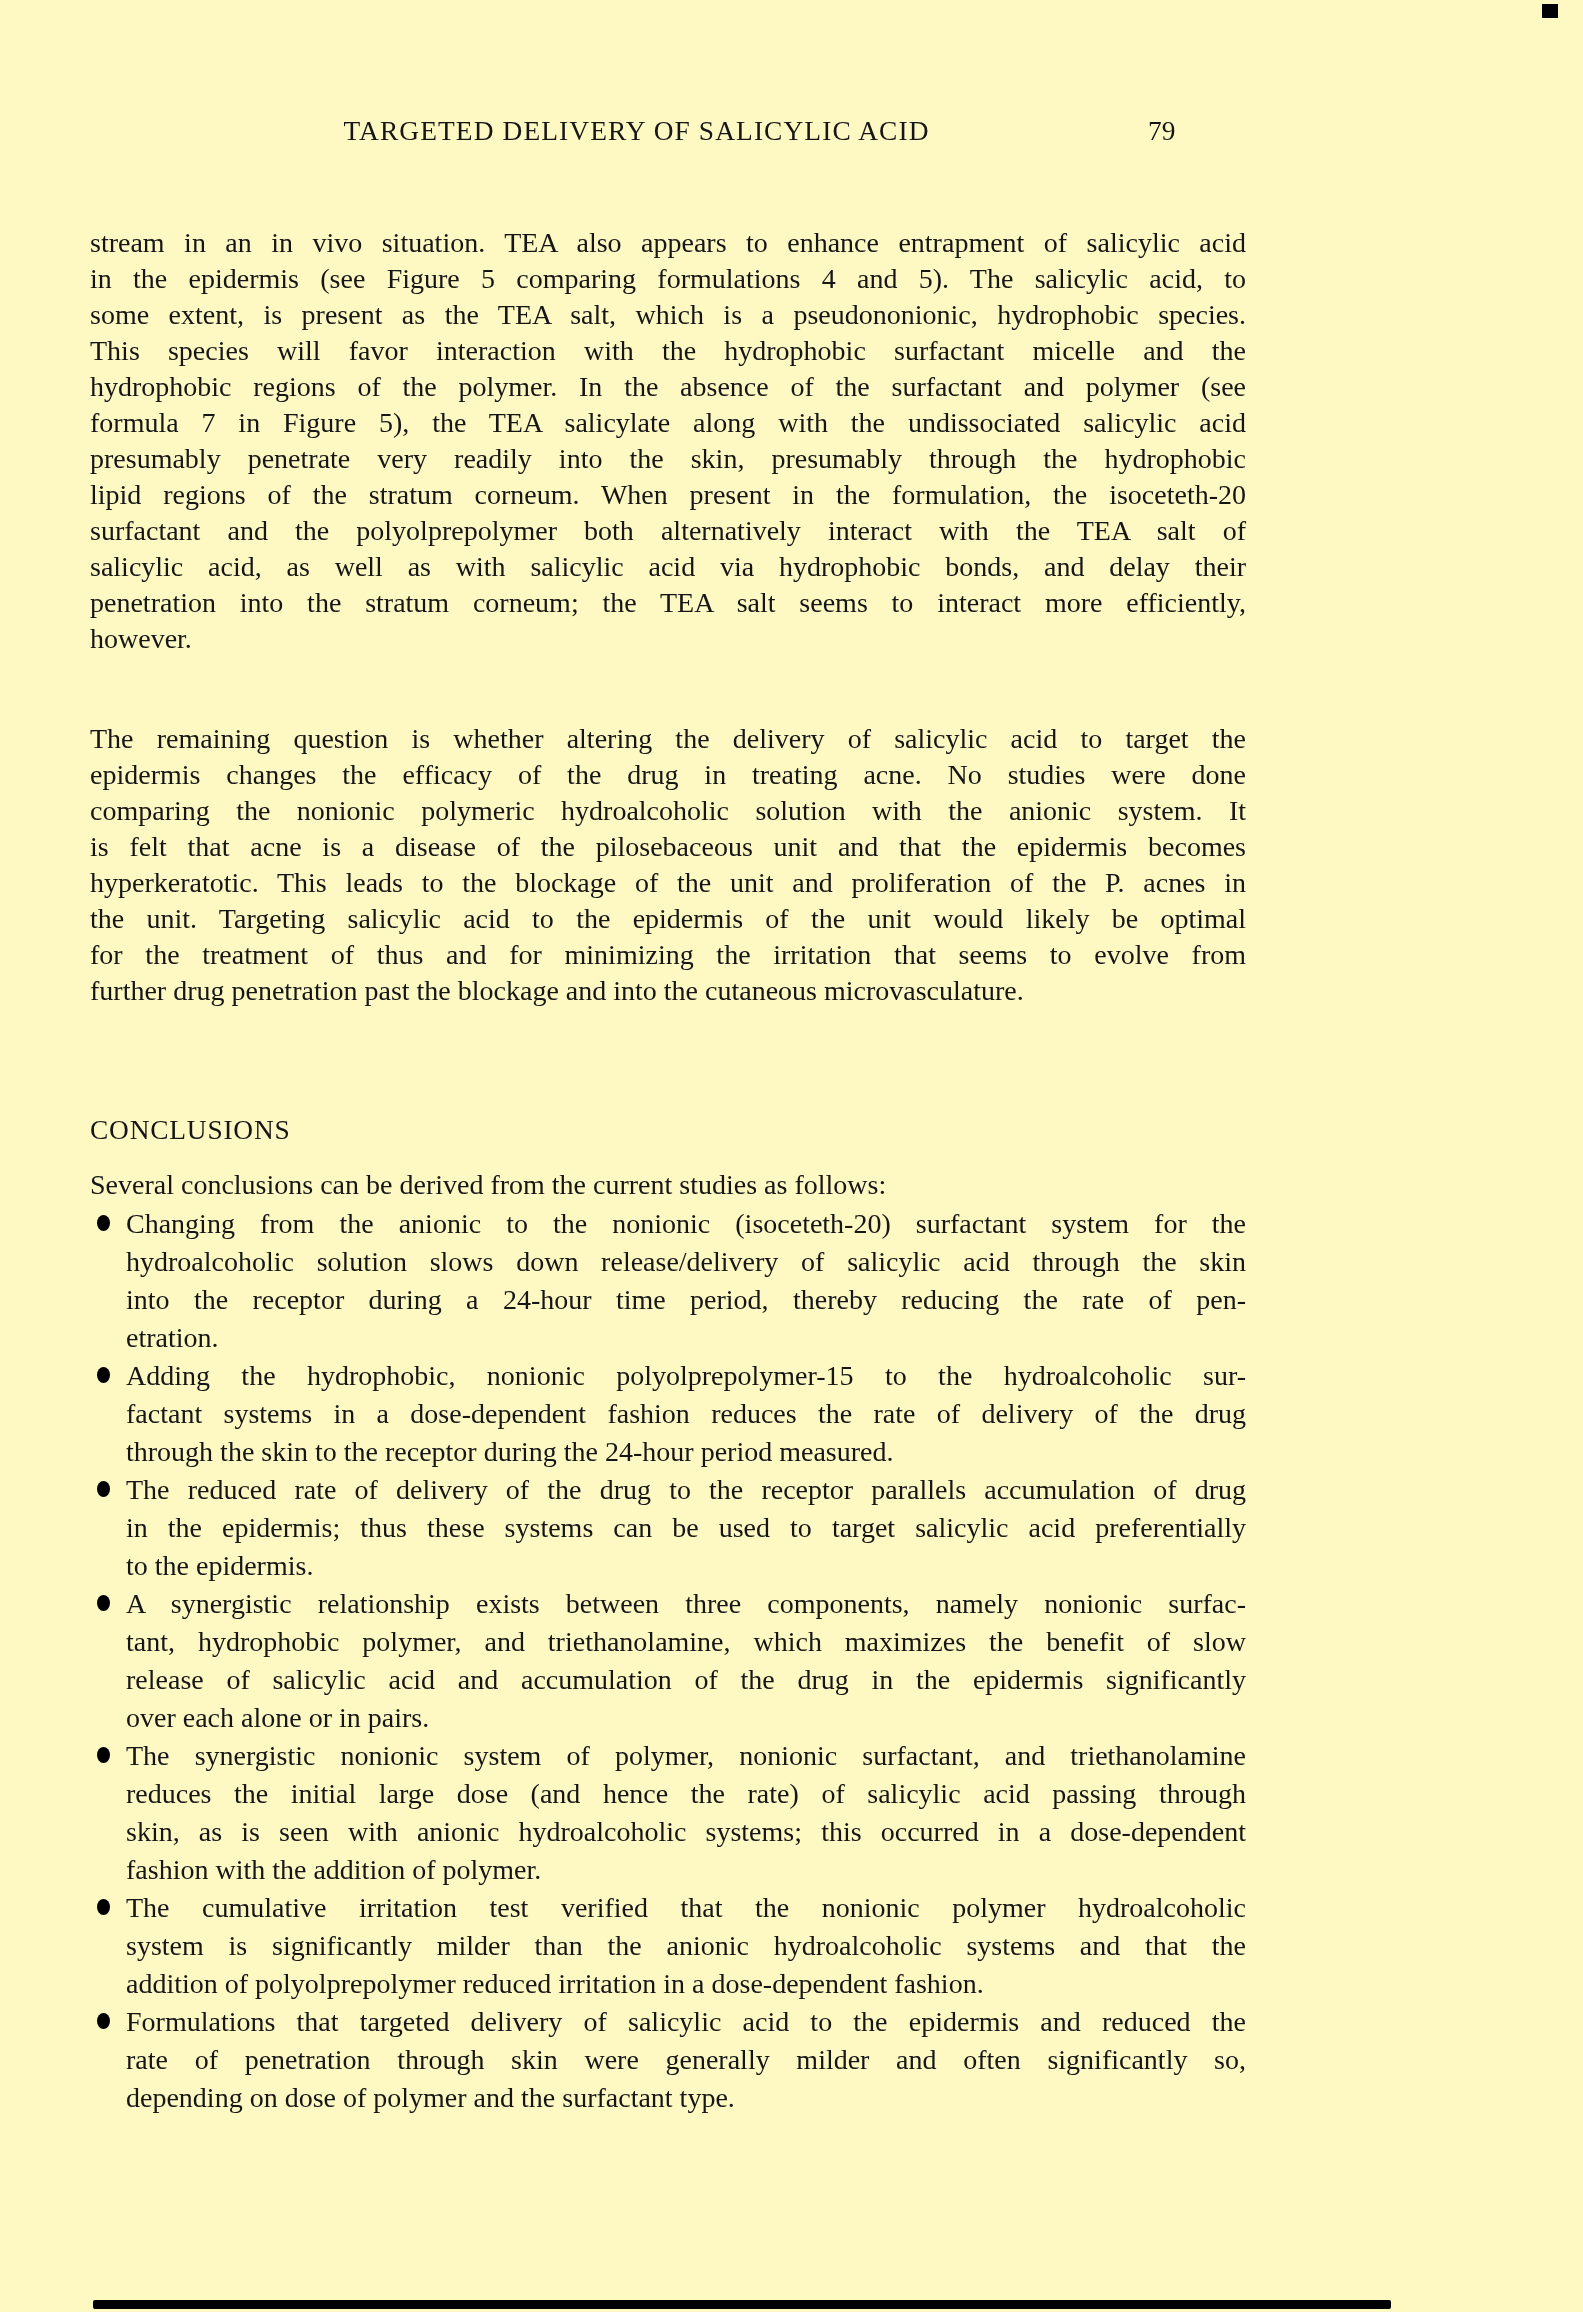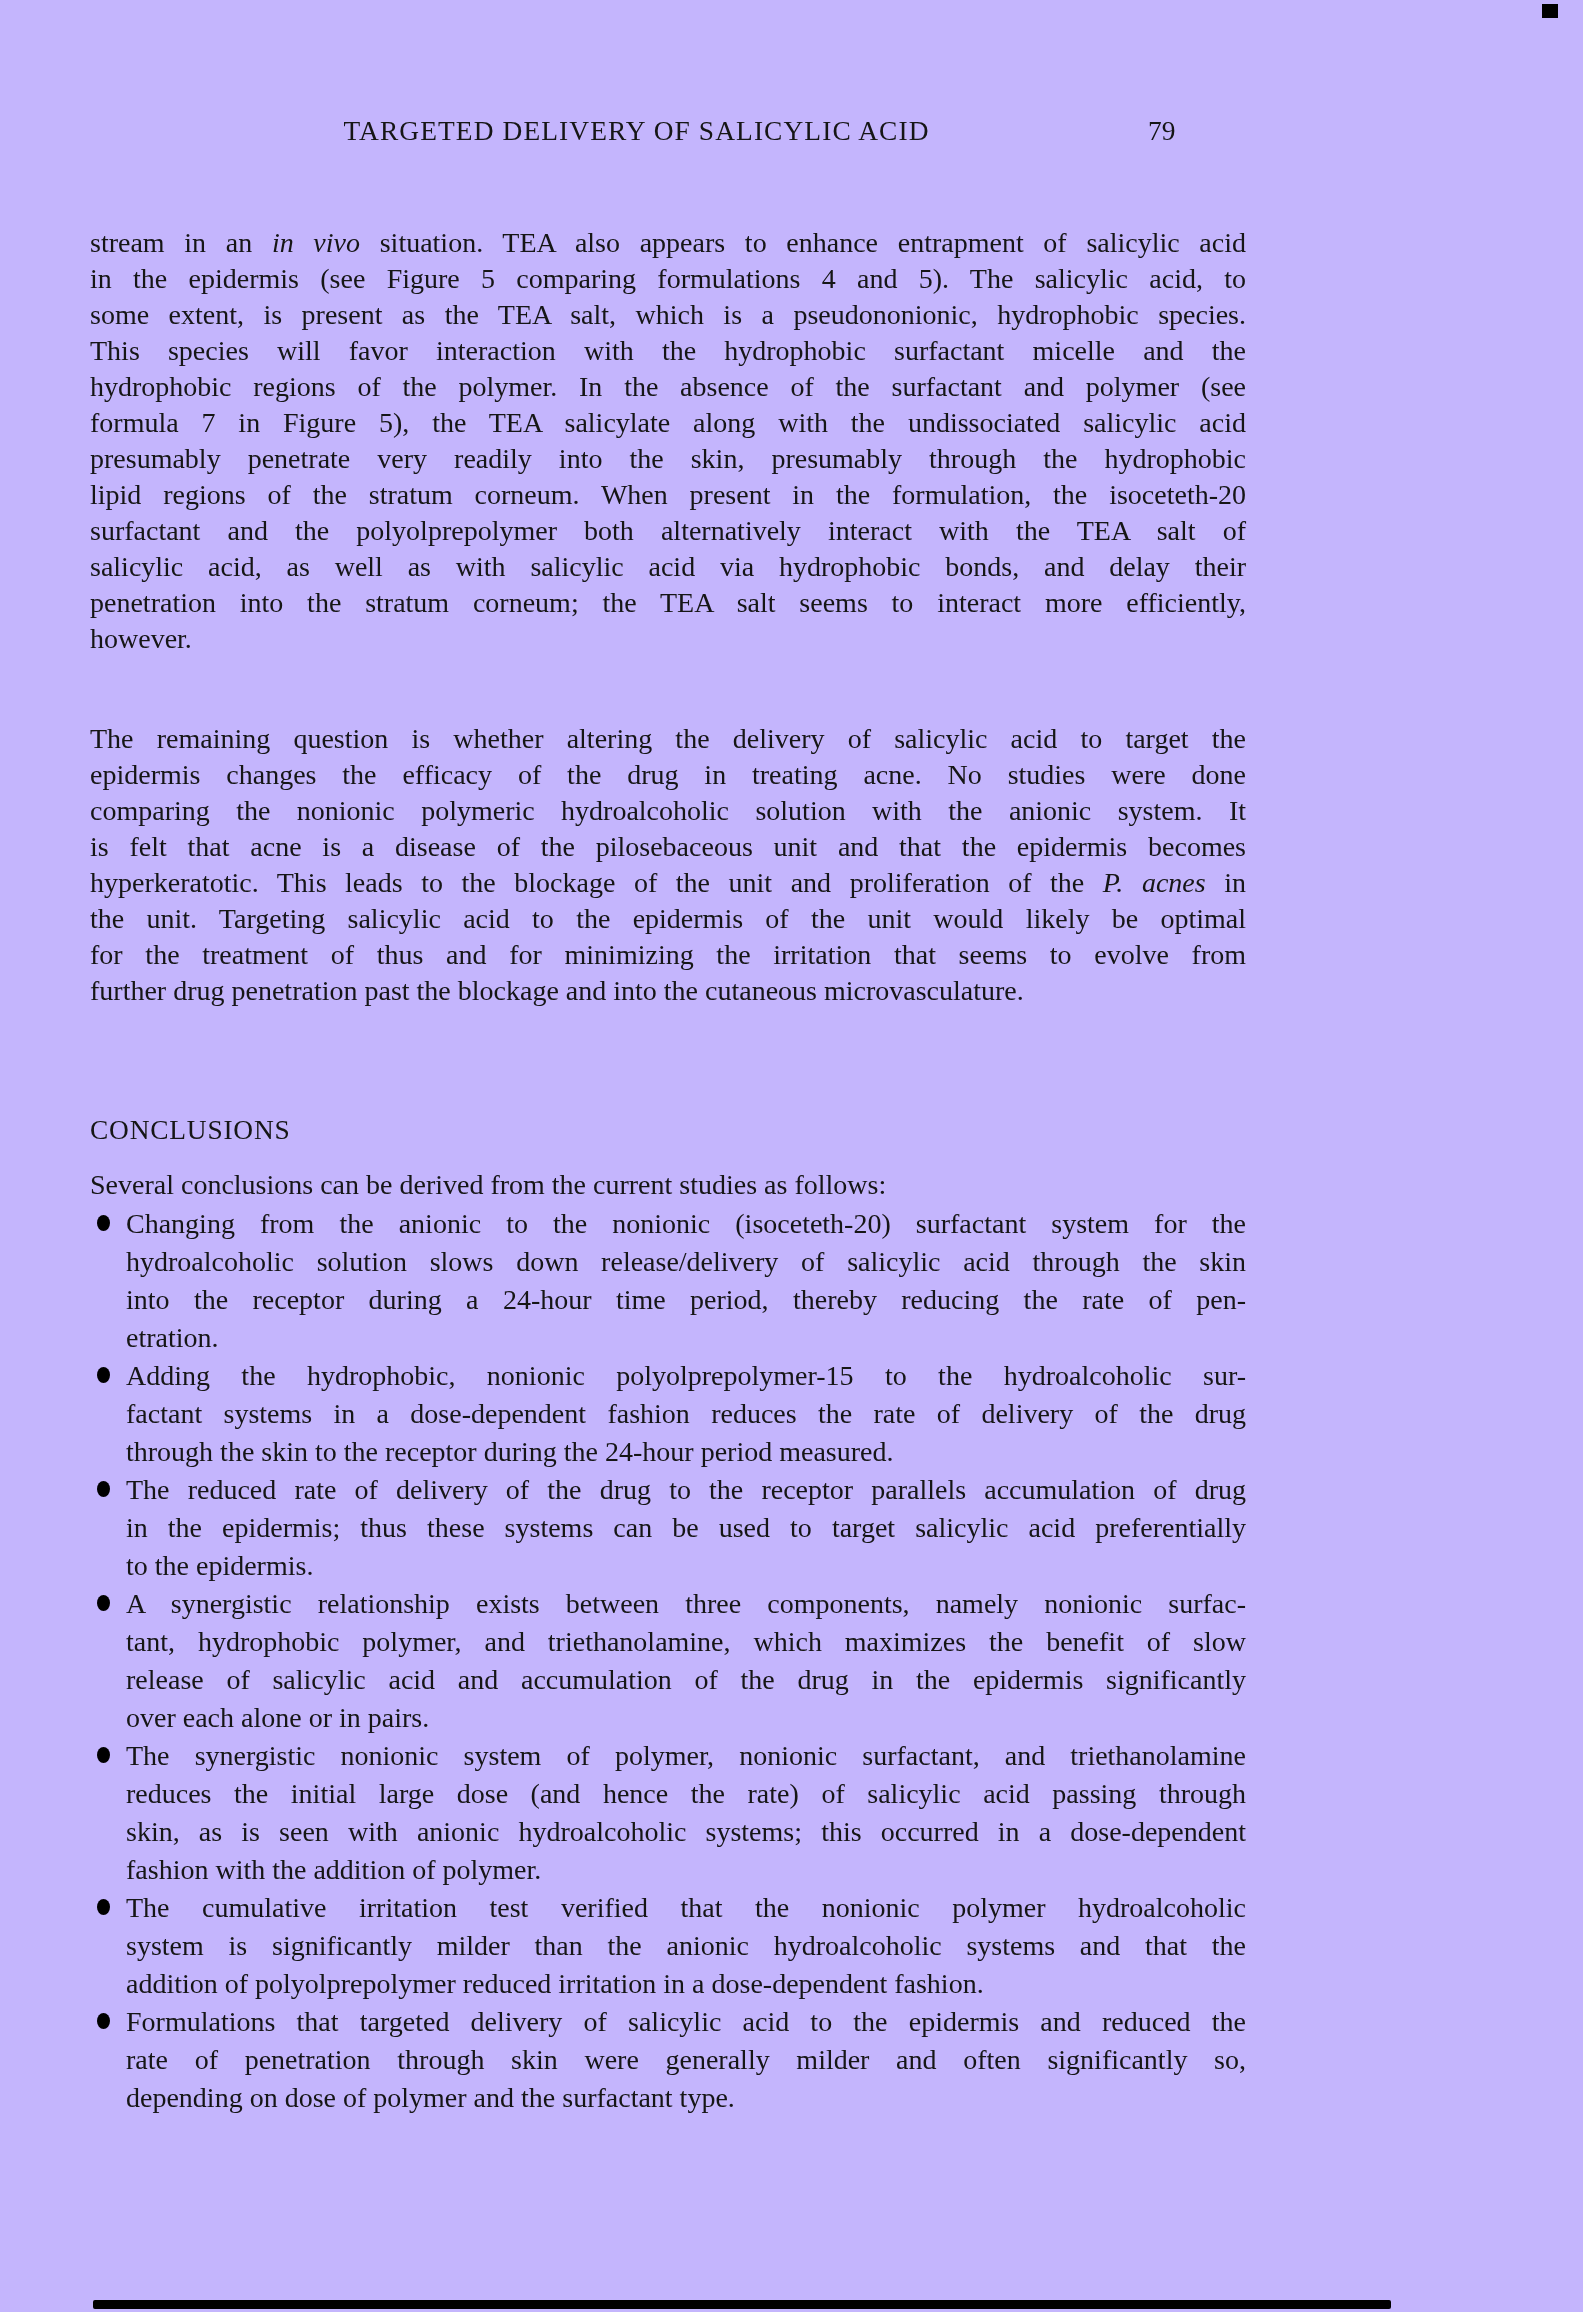--- a/index.html
+++ b/index.html
@@ -4,21 +4,21 @@
 <style>
   html, body { margin: 0; padding: 0; }
   body {
     width: 1583px; height: 2313px;
     background: #ffffff;
     font-family: "Liberation Serif", serif;
     color: #161616;
     position: relative;
     overflow: hidden;
   }
-  .page { position: absolute; inset: 0; background: #c4b5fd; }
+  .page { position: absolute; inset: 0; background: #fef9c3; }
 
   
   .header { position: absolute; top: 112px; left: 90px; width: 1093px; height: 38px; }
   .header .running-title {
     display: block; text-align: center;
     font-size: 27.4px; letter-spacing: 1.1px; line-height: 38px;
     white-space: nowrap;
   }
   .page-number {
     position: absolute; top: 112px; left: 1148px;
@@ -26,21 +26,21 @@
   }
 
   
   .textblock { position: absolute; left: 90px; width: 1156px; }
   .line {
     font-size: 28px; line-height: 36px; height: 36px;
     text-align: justify; text-align-last: justify;
     white-space: normal; overflow: visible;
   }
   .line.last { text-align-last: left; }
-  .it { font-style: italic; }
+  .it { }
 
   .para1 { top: 225px; }
   .para2 { top: 721px; }
 
   
   .conclusions { top: 1080px; }
   .section-heading {
     font-size: 27.4px; letter-spacing: 0.8px; line-height: 36px;
     margin-bottom: 19px;
     margin-top: 32px;

